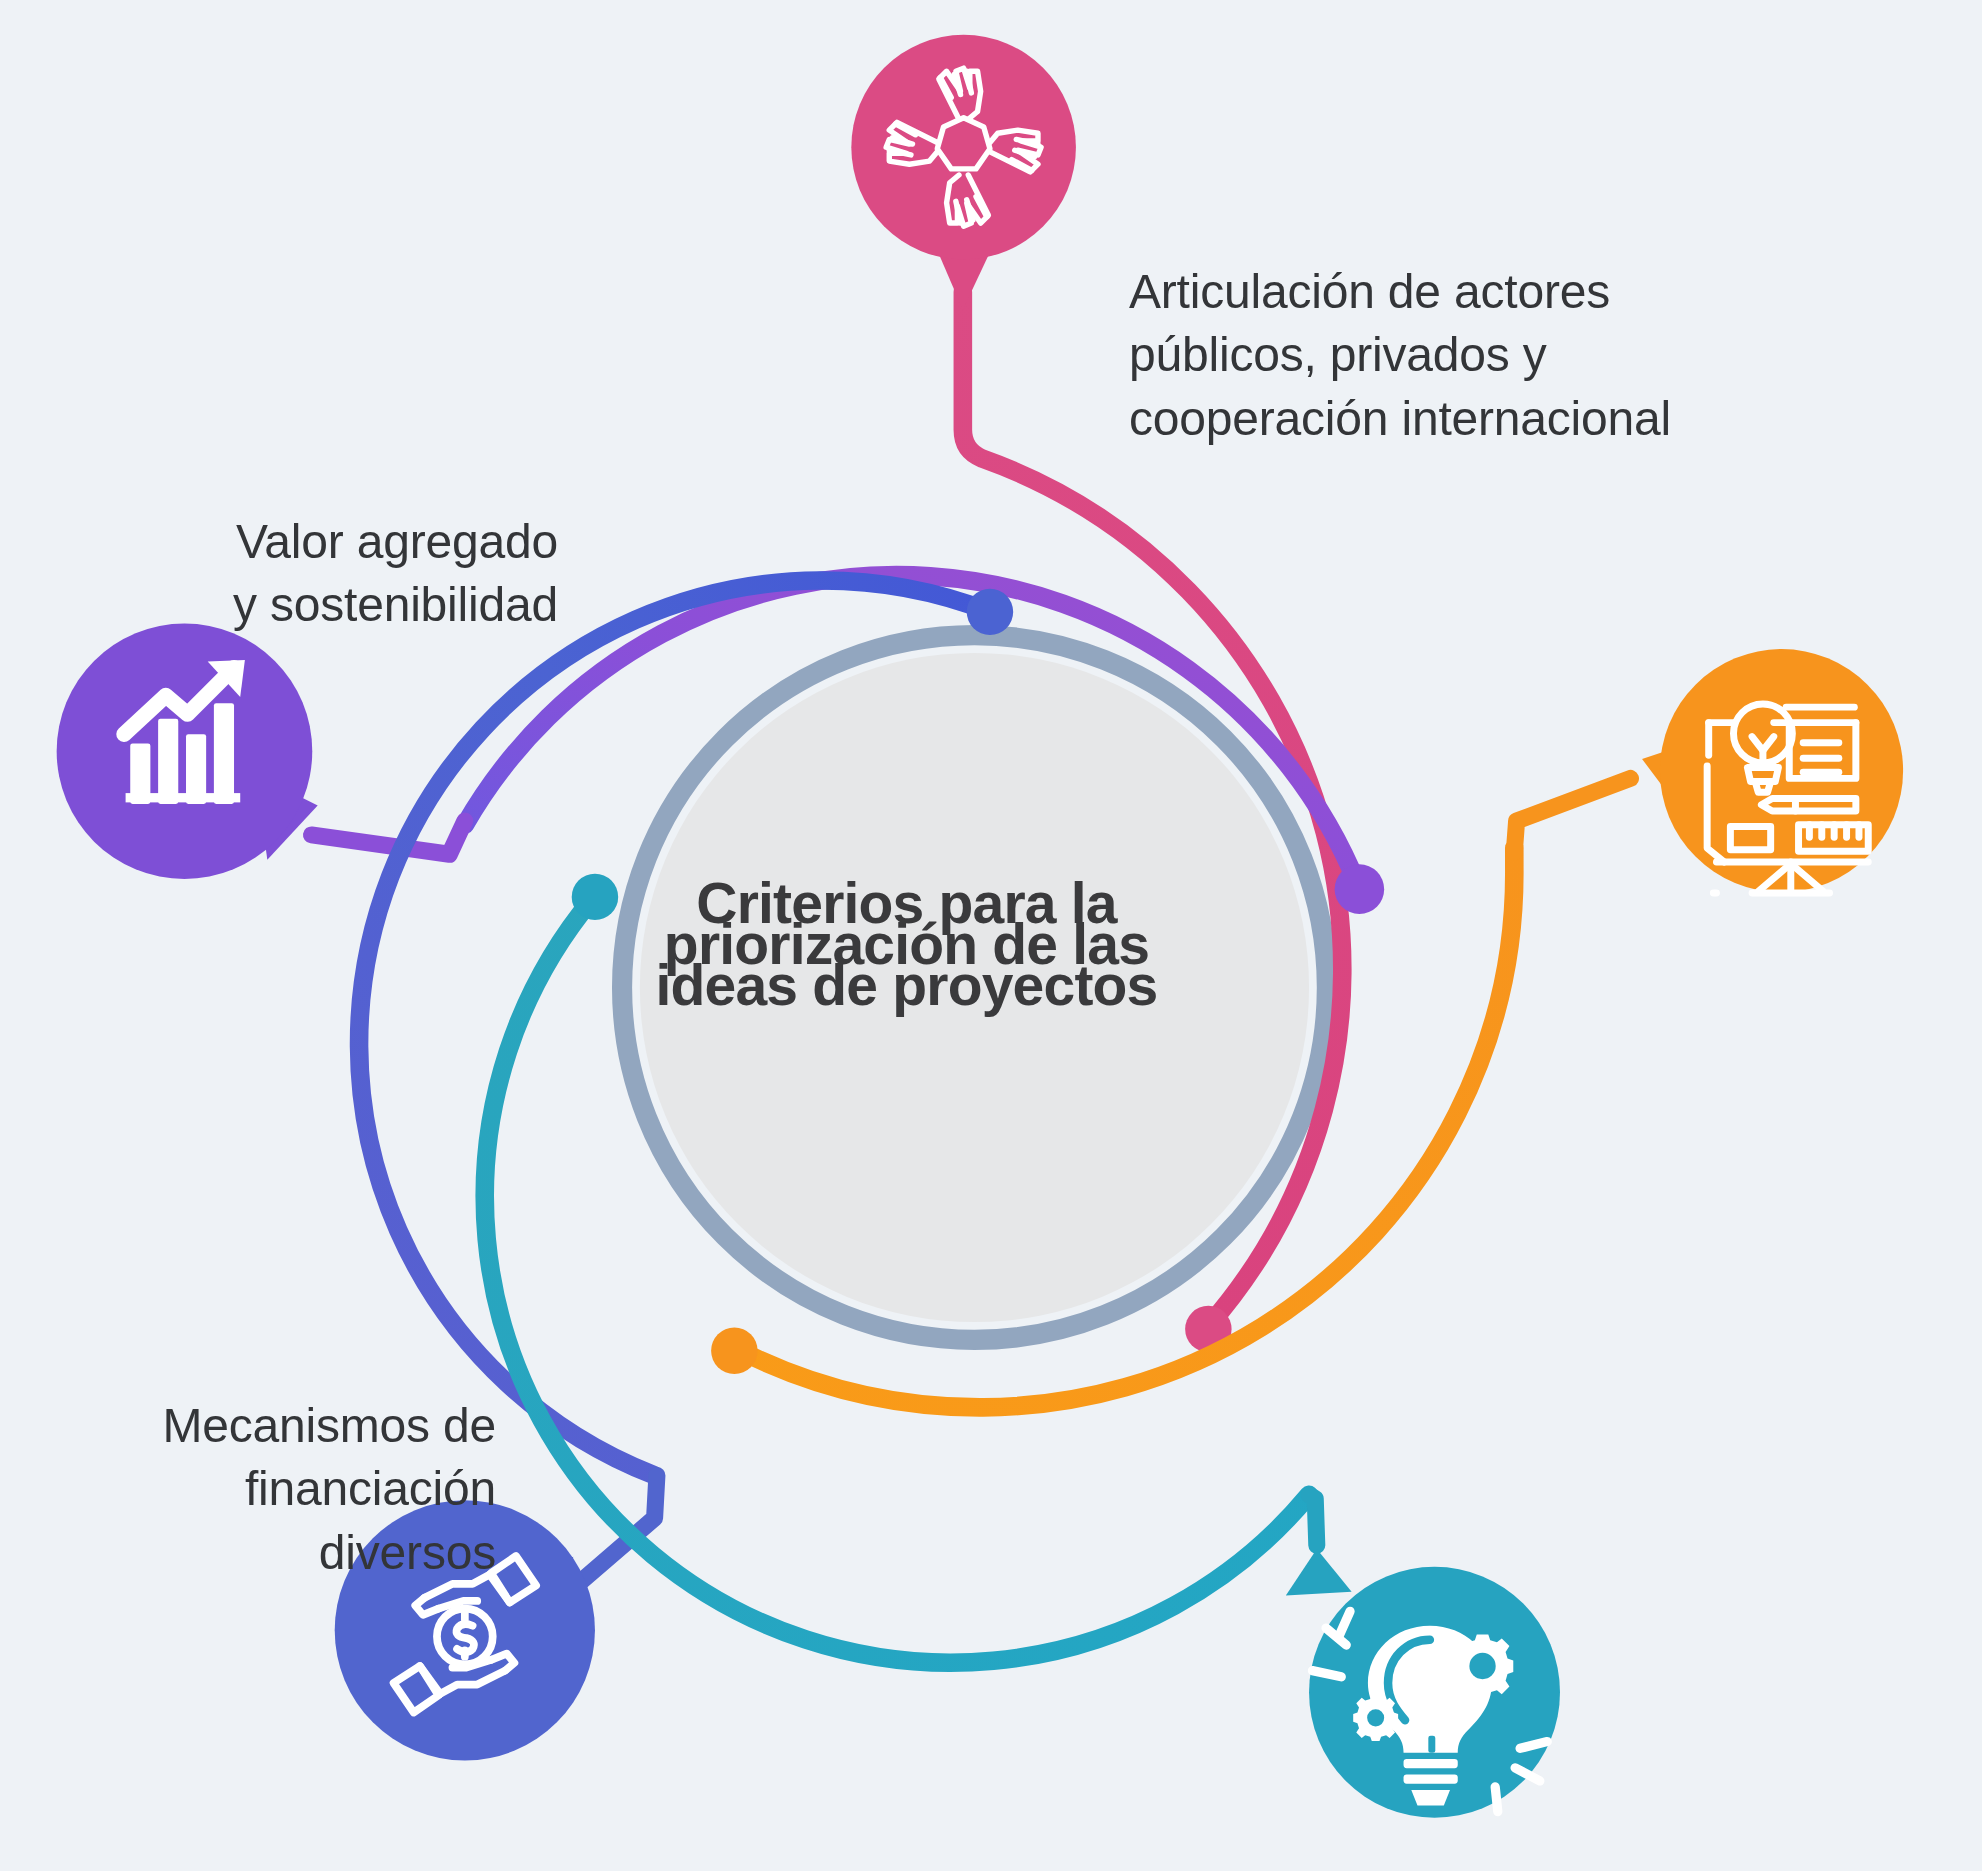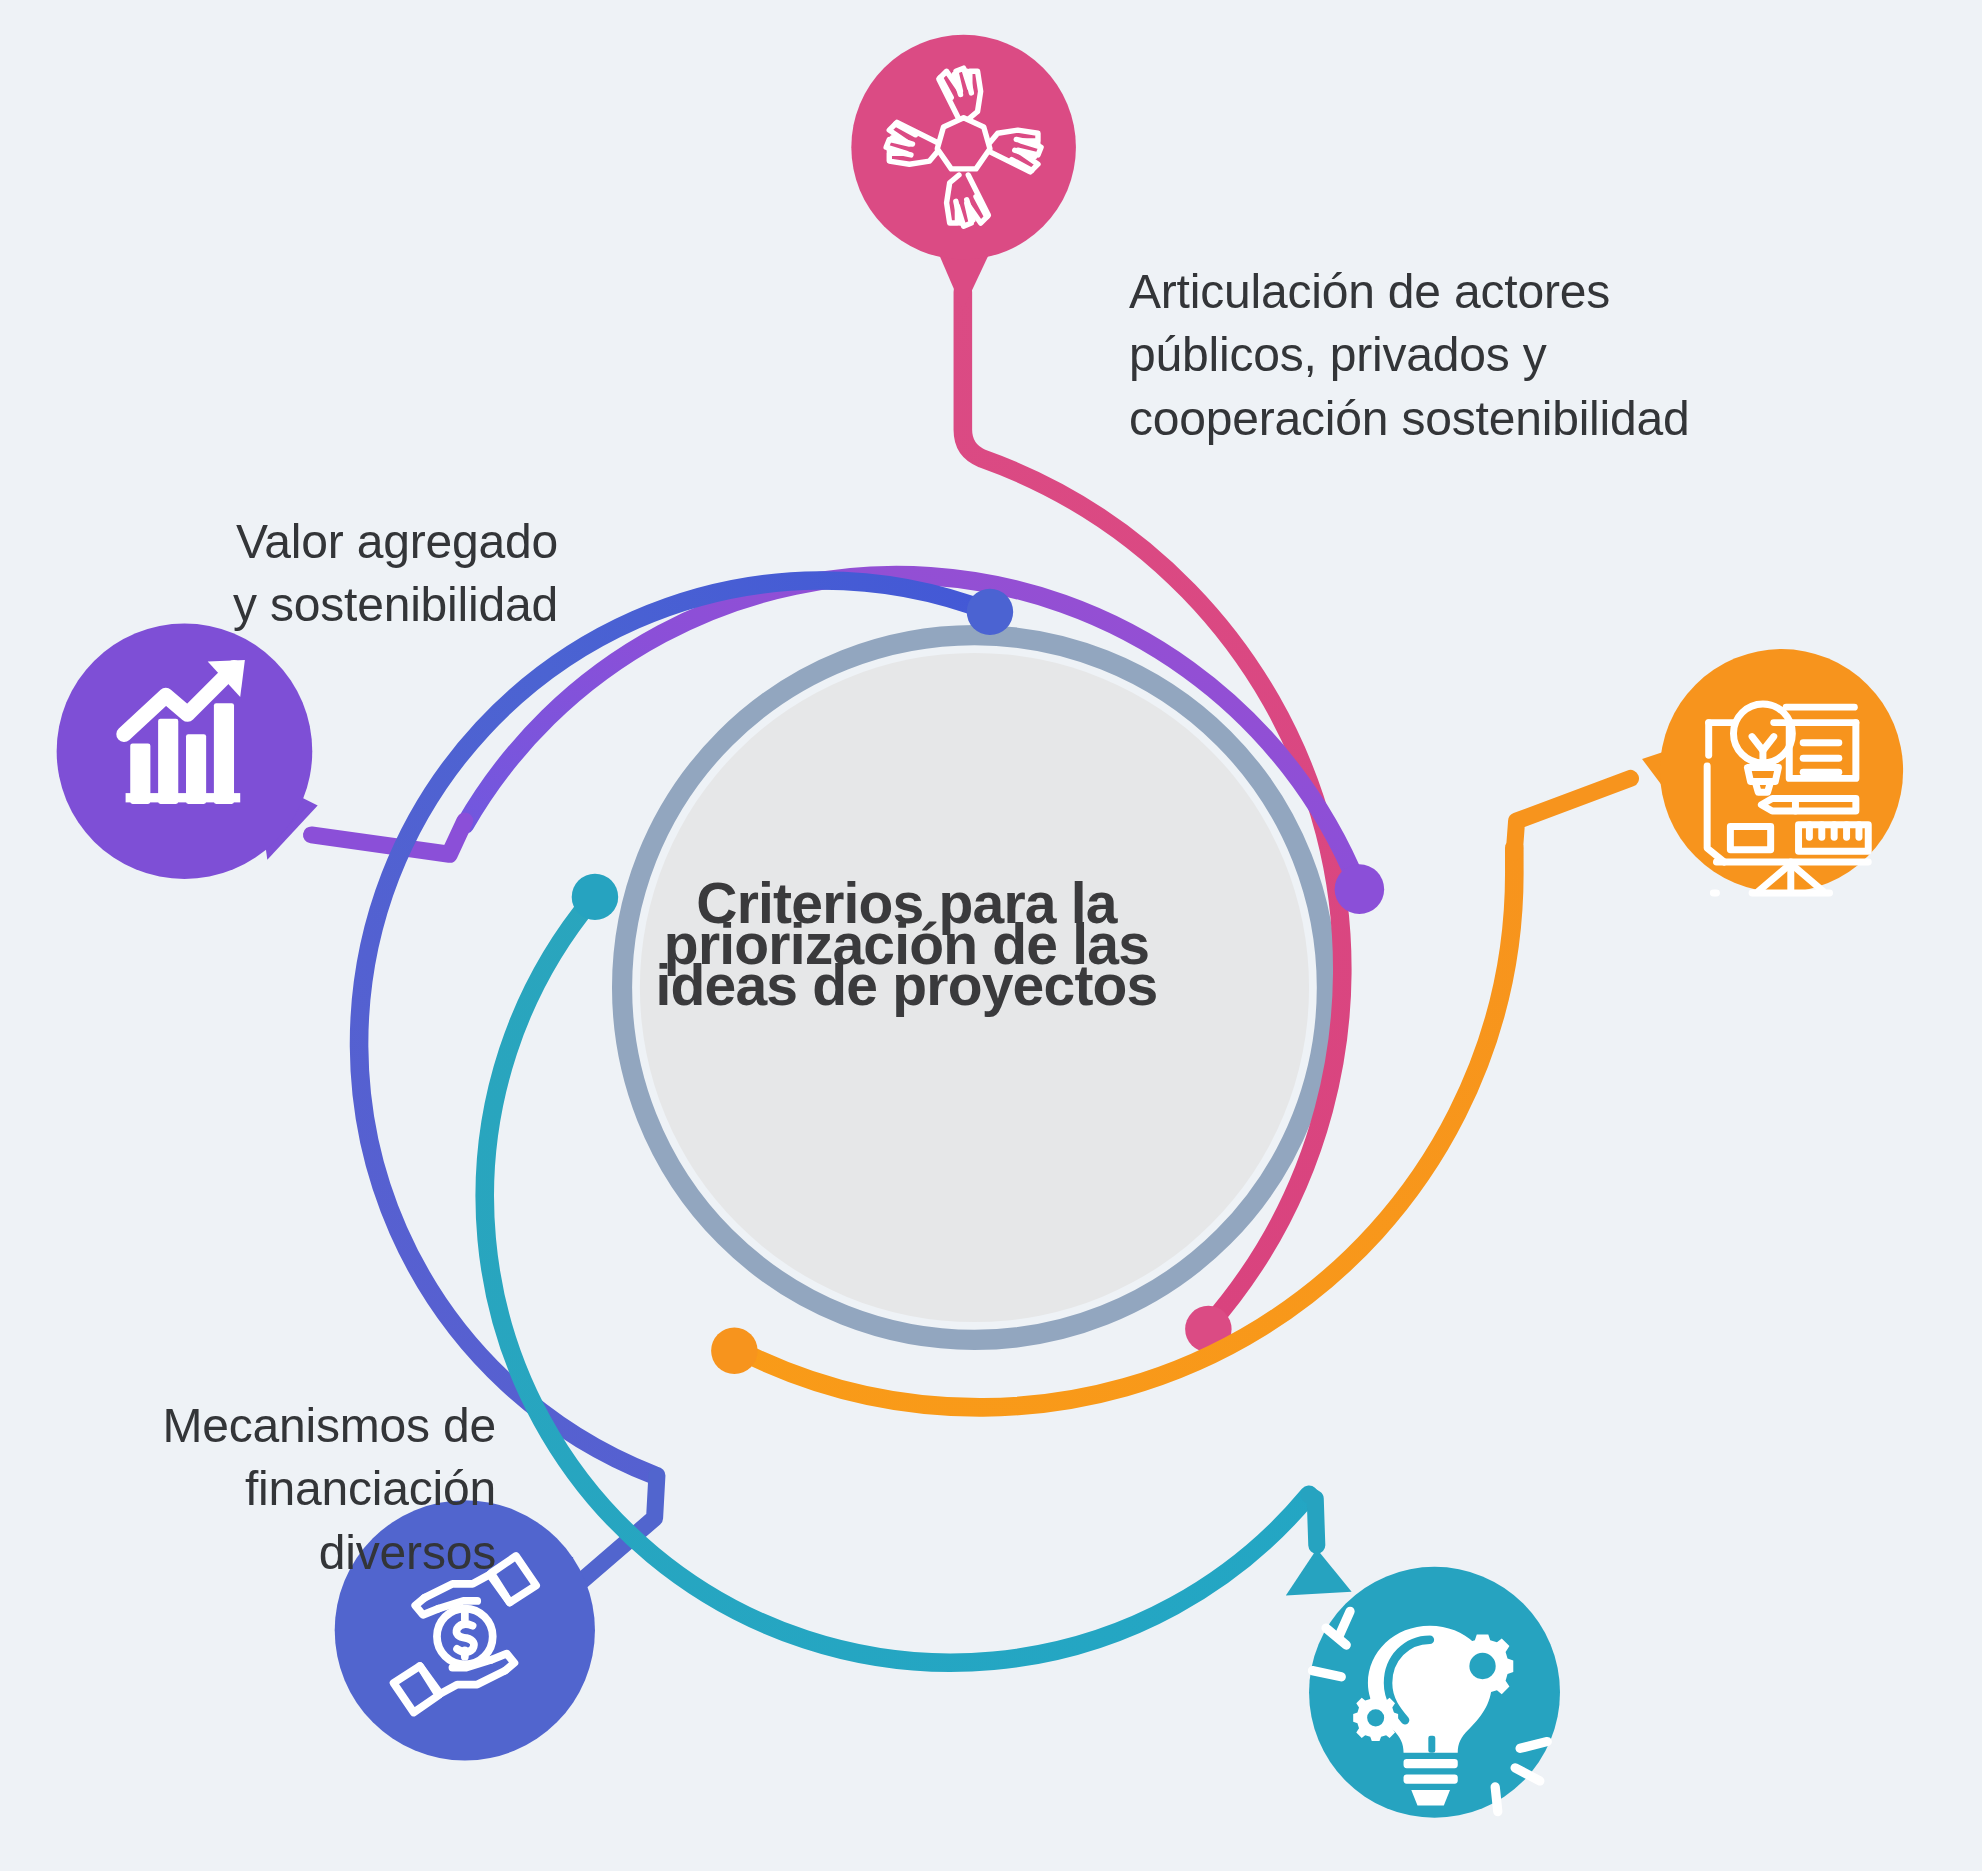--- a/index.html
+++ b/index.html
@@ -259,21 +259,21 @@
 
         <rect x="104" y="62" width="48" height="12" rx="6" transform="rotate(-14 128 68)"></rect>
         <rect x="96" y="100" width="48" height="12" rx="6" transform="rotate(28 120 106)"></rect>
         <rect x="74" y="116" width="12" height="44" rx="6" transform="rotate(-6 80 138)"></rect>
       </g>
     </g>
   </svg>
 
   <div class="label left-align" style="left:1129px;top:260px;width:604px;">Articulación de actores
 públicos, privados y
-cooperación sostenibilidad</div>
+cooperación internacional</div>
 
   <div class="label right-align" style="left:124px;top:477px;width:434px;margin-top:33px;">Valor agregado
 y sostenibilidad</div>
 
 
   <div class="label right-align" style="left:31px;top:1394px;width:465px;">Mecanismos de
 financiación
 diversos</div>
 
 

